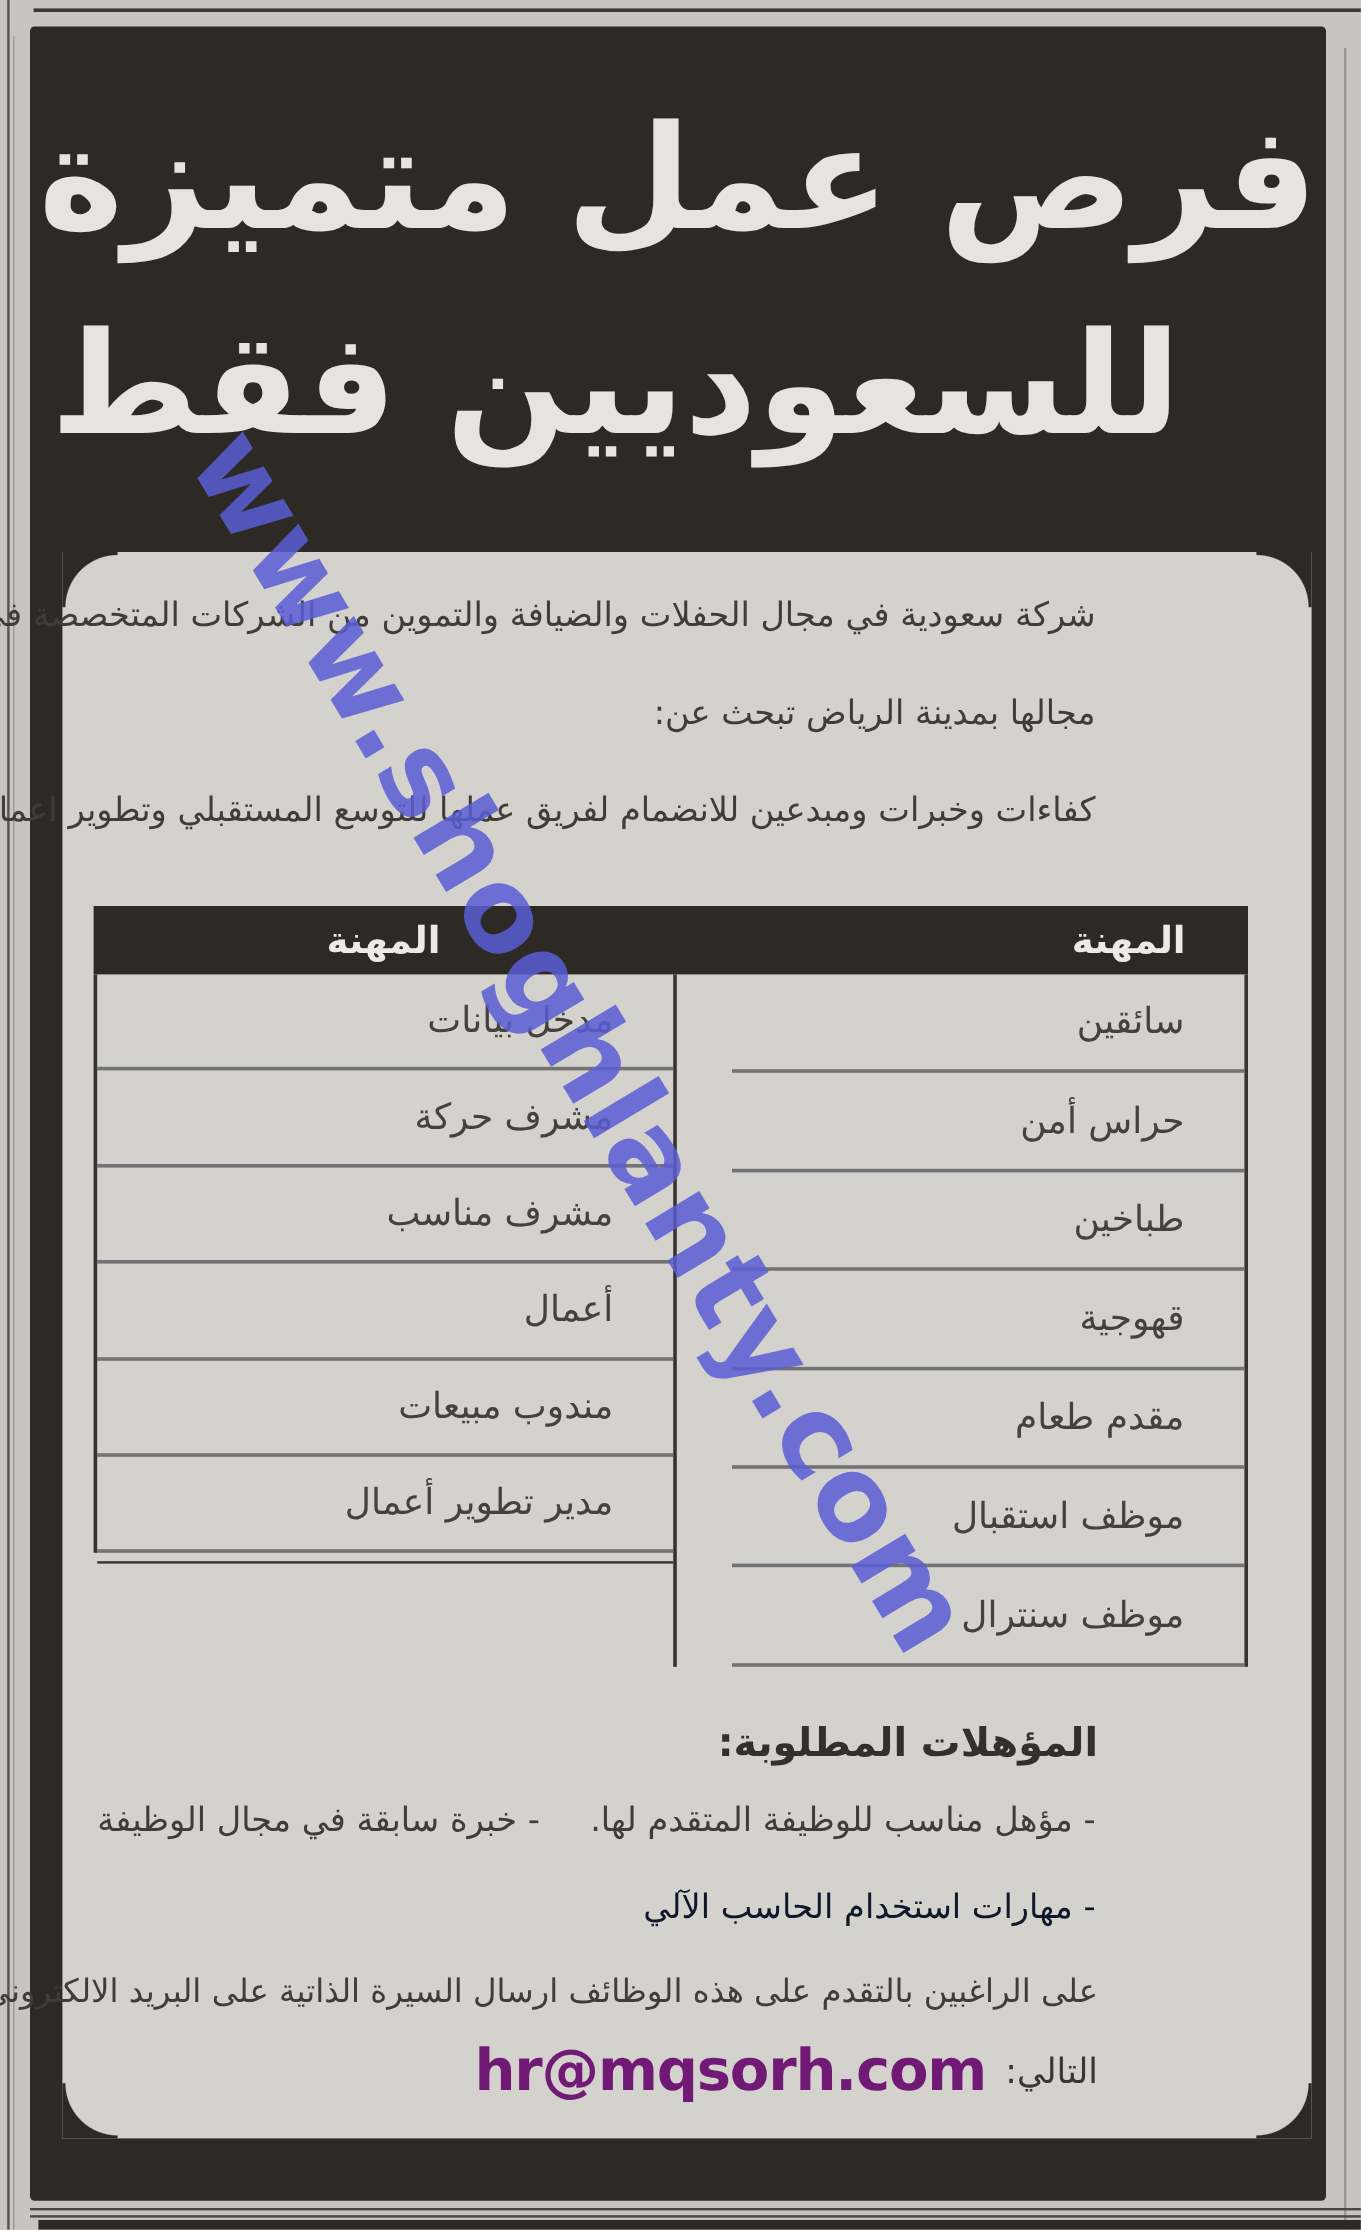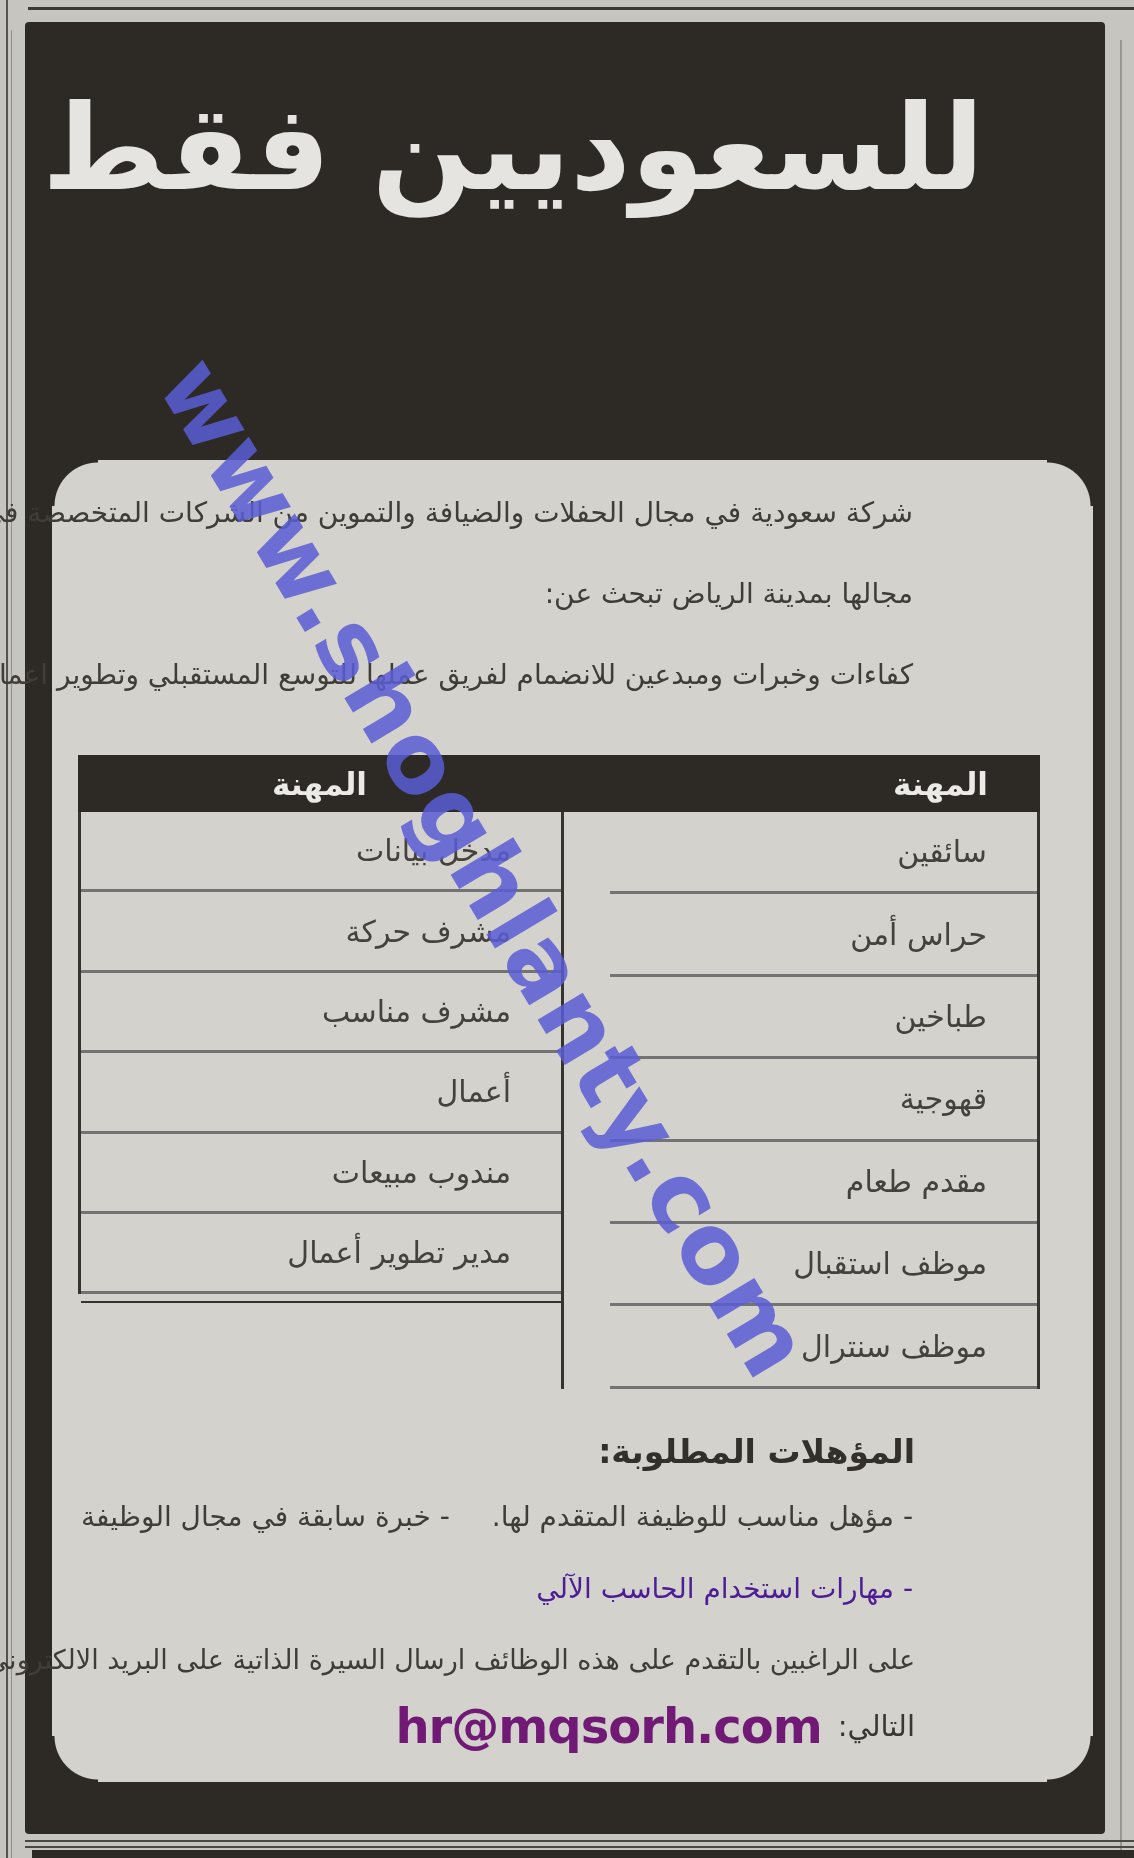--- a/index.html
+++ b/index.html
@@ -67,21 +67,21 @@
   .quals-heading{
     position:absolute;top:972px;right:178px;direction:rtl;
     color:#33302c;font-size:33px;font-weight:bold;
   }
   .quals-line1{
     position:absolute;top:1040px;right:180px;direction:rtl;
     display:flex;gap:42px;color:#403c38;font-size:28px;white-space:nowrap;
   }
   .quals-line2{
     position:absolute;top:1112px;right:180px;direction:rtl;
-    color:#4c1d95;font-size:28px;white-space:nowrap;
+    color:#0f172a;font-size:28px;white-space:nowrap;
   }
   .apply-line{
     position:absolute;top:1184px;right:178px;direction:rtl;
     color:#403c38;font-size:27px;white-space:nowrap;
   }
   .email-line{
     position:absolute;top:1238px;right:178px;direction:rtl;
     display:flex;align-items:center;gap:16px;white-space:nowrap;
   }
   .apply-label{color:#3a3733;font-size:29px;}
@@ -106,20 +106,21 @@
 <div>
 
   <div class="rule-top"></div>
   <div class="rule-left"></div>
   <div class="rule-left2"></div>
   <div class="rule-right"></div>
 
   <div class="ad">
 
     <div class="ad-title">
+      <div class="t1">فرص عمل متميزة</div>
       <div class="t2">للسعوديين فقط</div>
     </div>
 
     <div class="panel">
       <div class="corner tl"></div>
       <div class="corner tr"></div>
       <div class="corner bl"></div>
       <div class="corner br"></div>
 
       <div class="intro">

